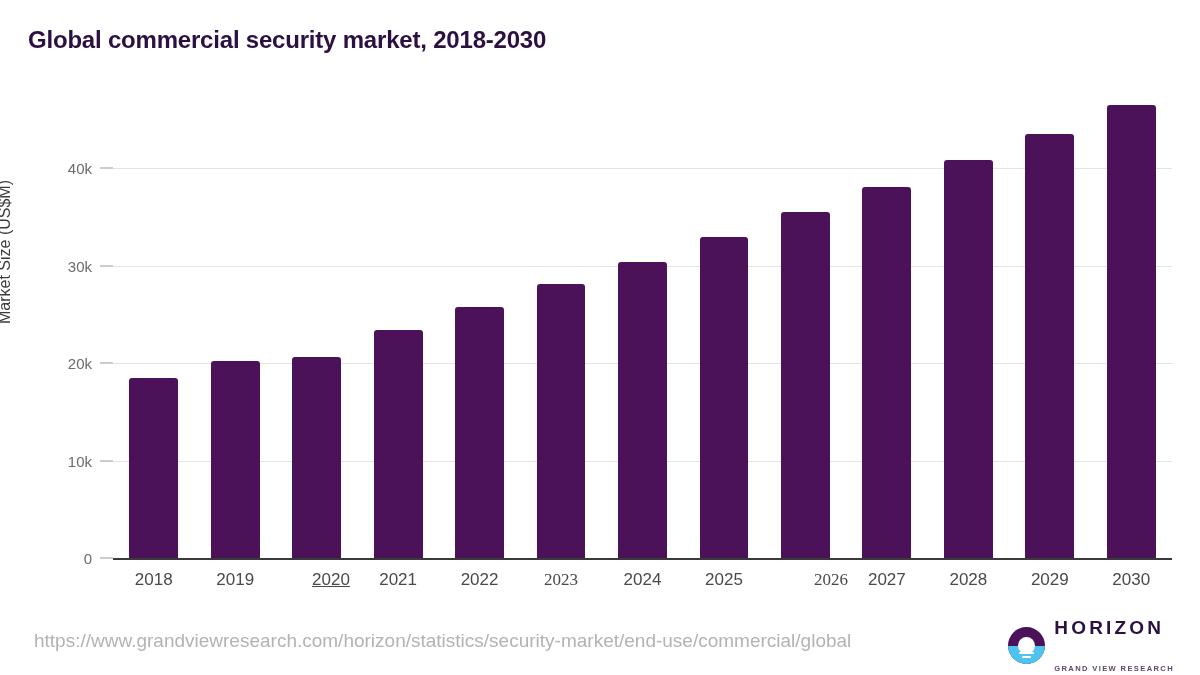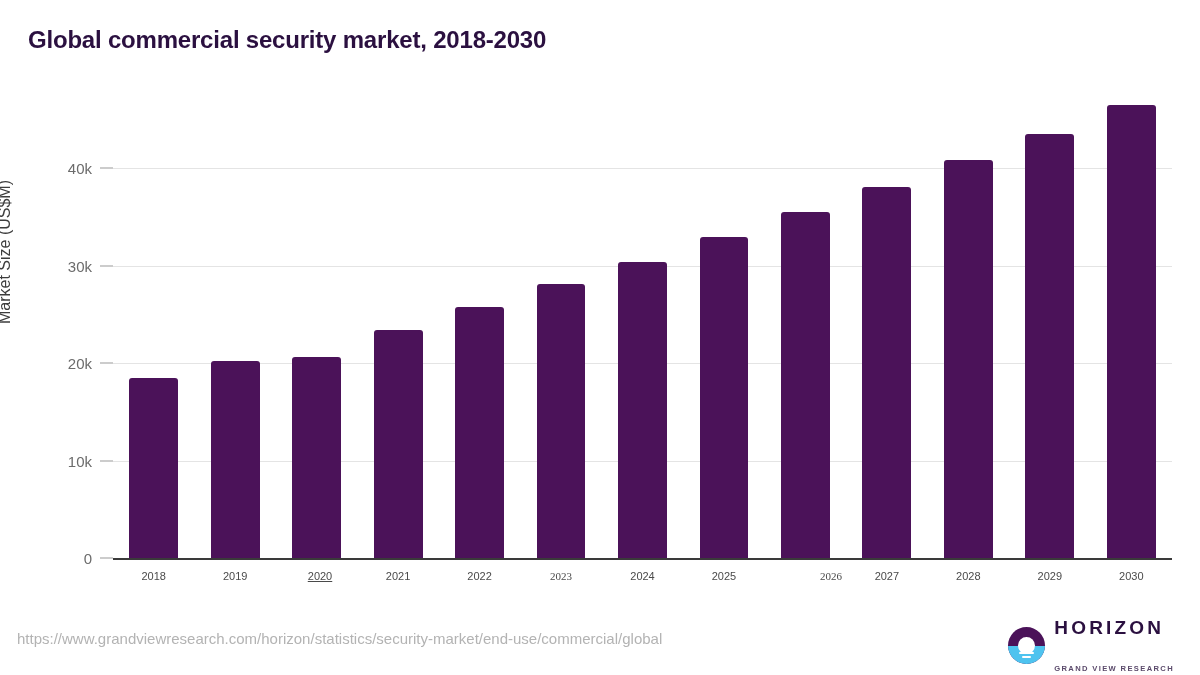--- a/index.html
+++ b/index.html
@@ -85,33 +85,33 @@
   }
   .bar {
     position: absolute;
     bottom: 0;
     background: #4b1259;
     border-radius: 3px 3px 0 0;
   }
   .xtick-label {
     position: absolute;
     top: 570px;
-    font-size: 11px;
+    font-size: 17px;
     color: #4a4a4a;
     text-align: center;
     white-space: nowrap;
     transform: translateX(-50%);
   }
 
   
   .source-url {
     position: absolute;
-    left: 17px;
+    left: 34px;
     top: 630px;
-    font-size: 15px;
+    font-size: 19px;
     color: #b3b3b3;
     white-space: nowrap;
     text-align: right;
   }
   .logo {
     position: absolute;
     right: 26px;
     top: 618px;
     display: flex;
     align-items: center;
@@ -211,21 +211,21 @@
       <div class="bar" title="2025: 32900" style="left: 586.523px; width: 48.8769px; height: 320.775px; background: rgb(75, 18, 89);"></div>
       <div class="bar" title="2026: 35500" style="left: 667.985px; width: 48.8769px; height: 346.125px; background: rgb(75, 18, 89);"></div>
       <div class="bar" title="2027: 38100" style="left: 749.446px; width: 48.8769px; height: 371.475px; background: rgb(75, 18, 89);"></div>
       <div class="bar" title="2028: 40800" style="left: 830.908px; width: 48.8769px; height: 397.8px; background: rgb(75, 18, 89);"></div>
       <div class="bar" title="2029: 43500" style="left: 912.369px; width: 48.8769px; height: 424.125px; background: rgb(75, 18, 89);"></div>
       <div class="bar" title="2030: 46500" style="left: 993.831px; width: 48.8769px; height: 453.375px; background: rgb(75, 18, 89);"></div>
     </div>
   <div id="xtick-layer">
       <div class="xtick-label" style="left: 153.731px;">2018</div>
       <div class="xtick-label" style="left: 235.192px;">2019</div>
-      <div class="xtick-label" style="left: 320px; text-decoration: underline;">2020</div>
+      <div class="xtick-label" style="left: 331px; text-decoration: underline;">2020</div>
       <div class="xtick-label" style="left: 398.115px;">2021</div>
       <div class="xtick-label" style="left: 479.577px;">2022</div>
       <div class="xtick-label" style="left: 561.038px; font-family: Liberation Serif, serif;">2023</div>
       <div class="xtick-label" style="left: 642.5px;">2024</div>
       <div class="xtick-label" style="left: 723.962px;">2025</div>
       <div class="xtick-label" style="left: 831px; font-family: Liberation Serif, serif;">2026</div>
       <div class="xtick-label" style="left: 886.885px;">2027</div>
       <div class="xtick-label" style="left: 968.346px;">2028</div>
       <div class="xtick-label" style="left: 1049.81px;">2029</div>
       <div class="xtick-label" style="left: 1131.27px;">2030</div>

